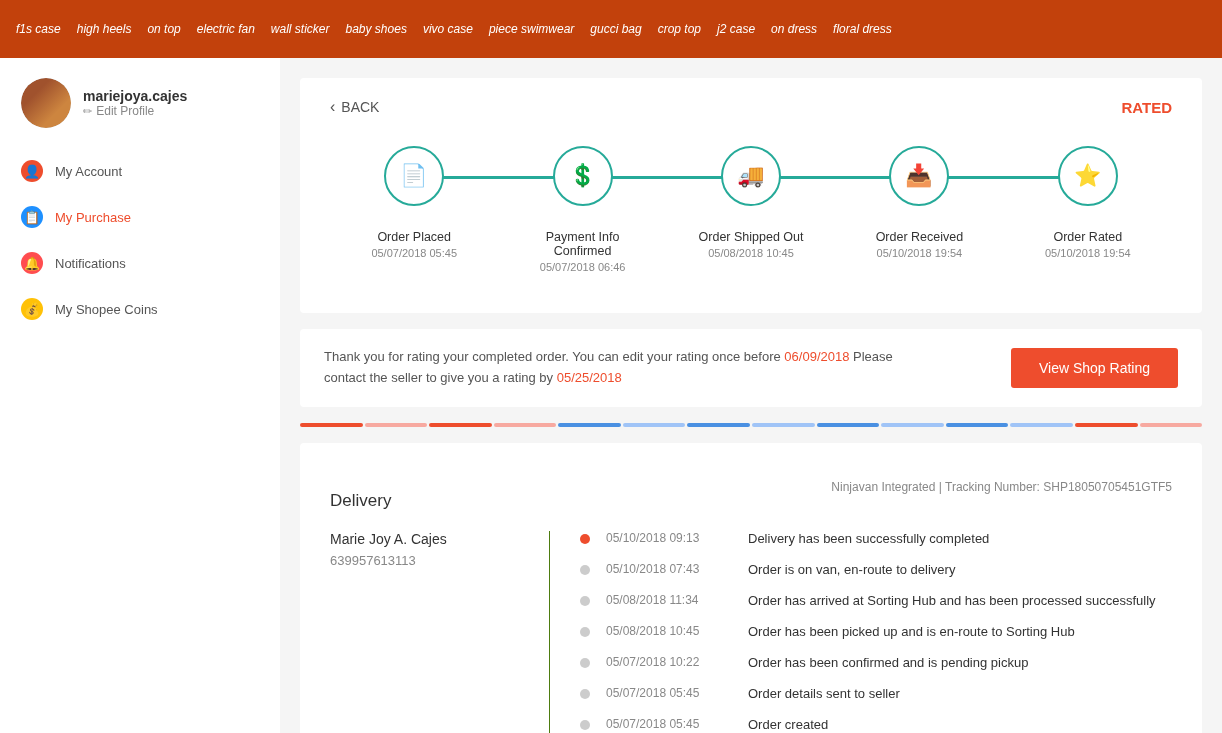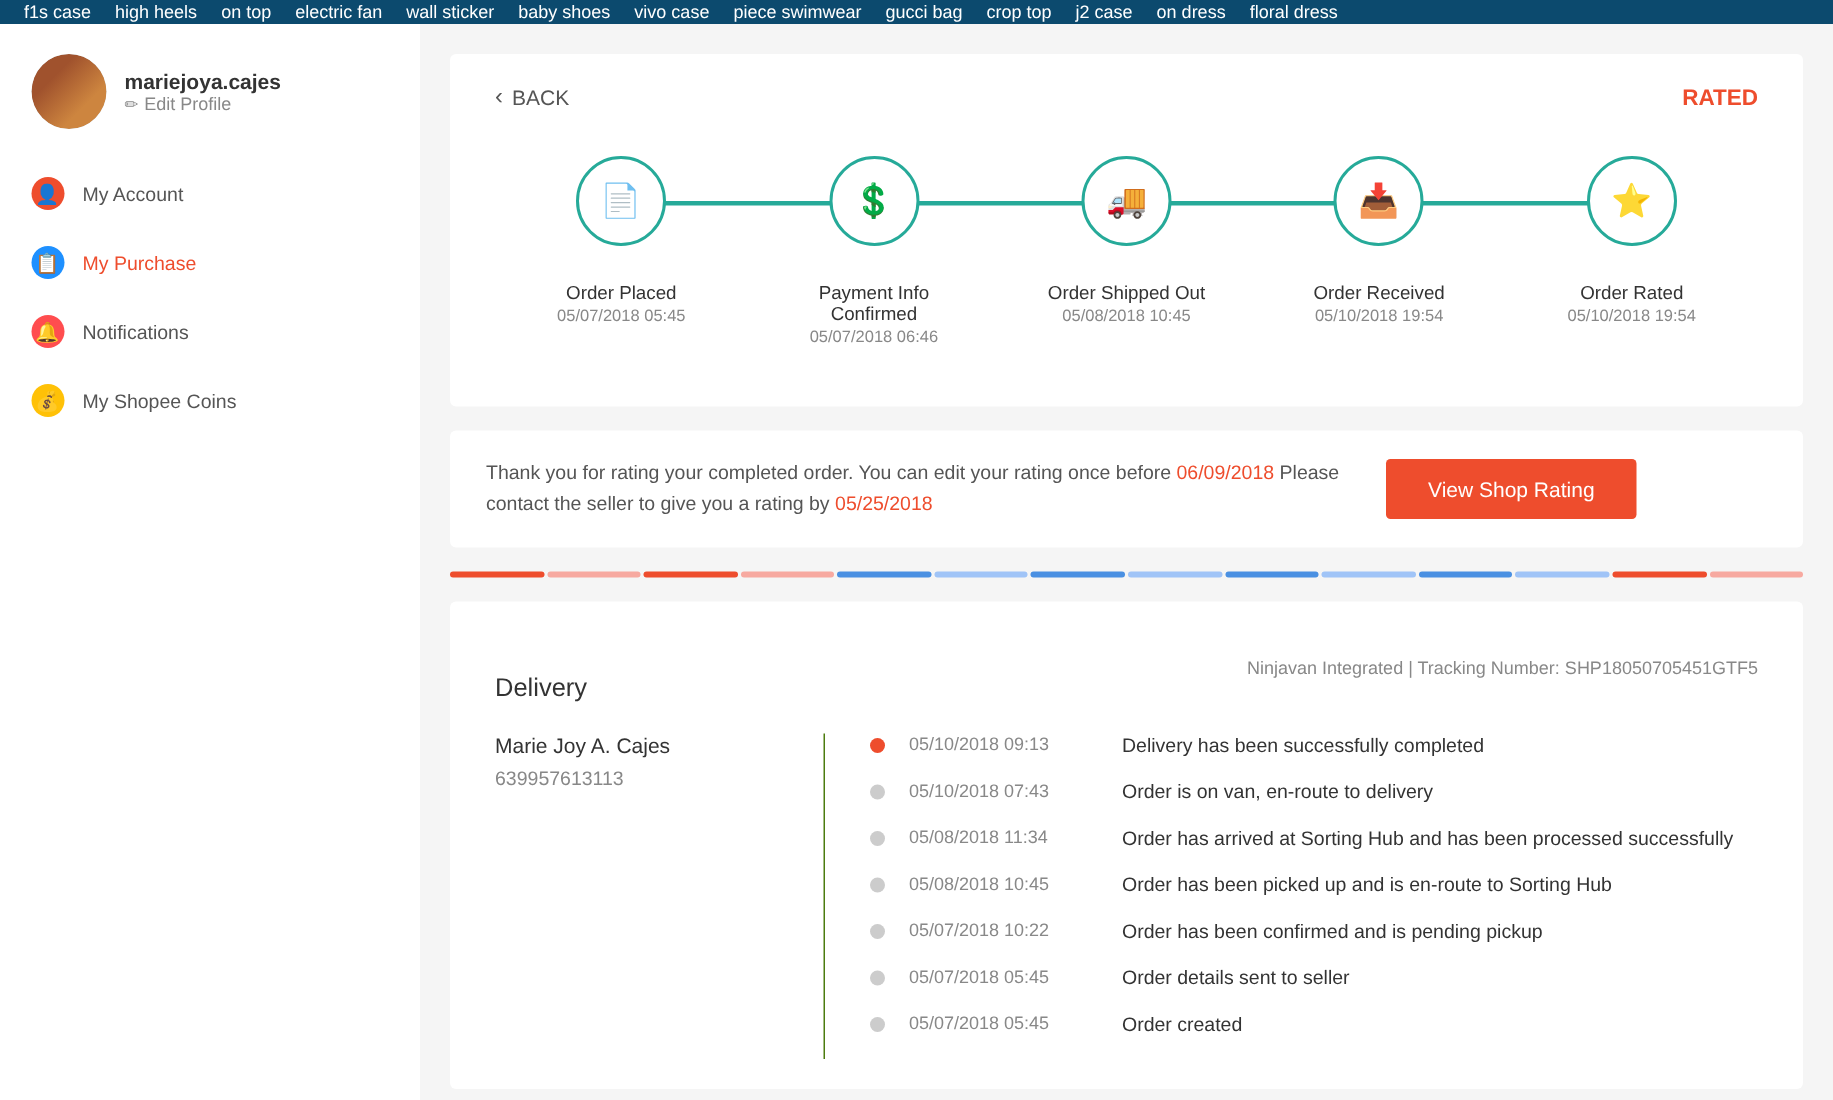--- a/index.html
+++ b/index.html
@@ -1,23 +1,24 @@
 <!DOCTYPE html>
 <html><head>
   <meta charset="utf-8">
   <style>
     * { box-sizing: border-box; margin: 0; padding: 0; }
     body { font-family: Arial, sans-serif; background: #f5f5f5; font-size: 13px; color: #333; }
 
     .top-bar {
-      background: #0c4a6e;
-      padding: 1px 16px;
+      background: #c2410c;
+      padding: 22px 16px;
       display: flex;
       gap: 16px;
       overflow: hidden;
+      font-style: italic;
     }
     .top-bar a {
       color: #fff;
       font-size: 12px;
       text-decoration: none;
       white-space: nowrap;
     }
 
     .main-layout {
       display: flex;
@@ -177,20 +178,21 @@
       margin-top: 3px;
     }
 
     
     .rating-notice {
       background: #fff;
       border-radius: 4px;
       padding: 18px 24px;
       margin-bottom: 16px;
       display: flex;
+      justify-content: space-between;
       align-items: center;
     }
     .rating-text { font-size: 13px; color: #555; line-height: 1.6; max-width: 600px; }
     .rating-text .highlight { color: #ee4d2d; }
     .view-shop-btn {
       background: #ee4d2d;
       color: #fff;
       border: none;
       padding: 12px 28px;
       border-radius: 3px;

